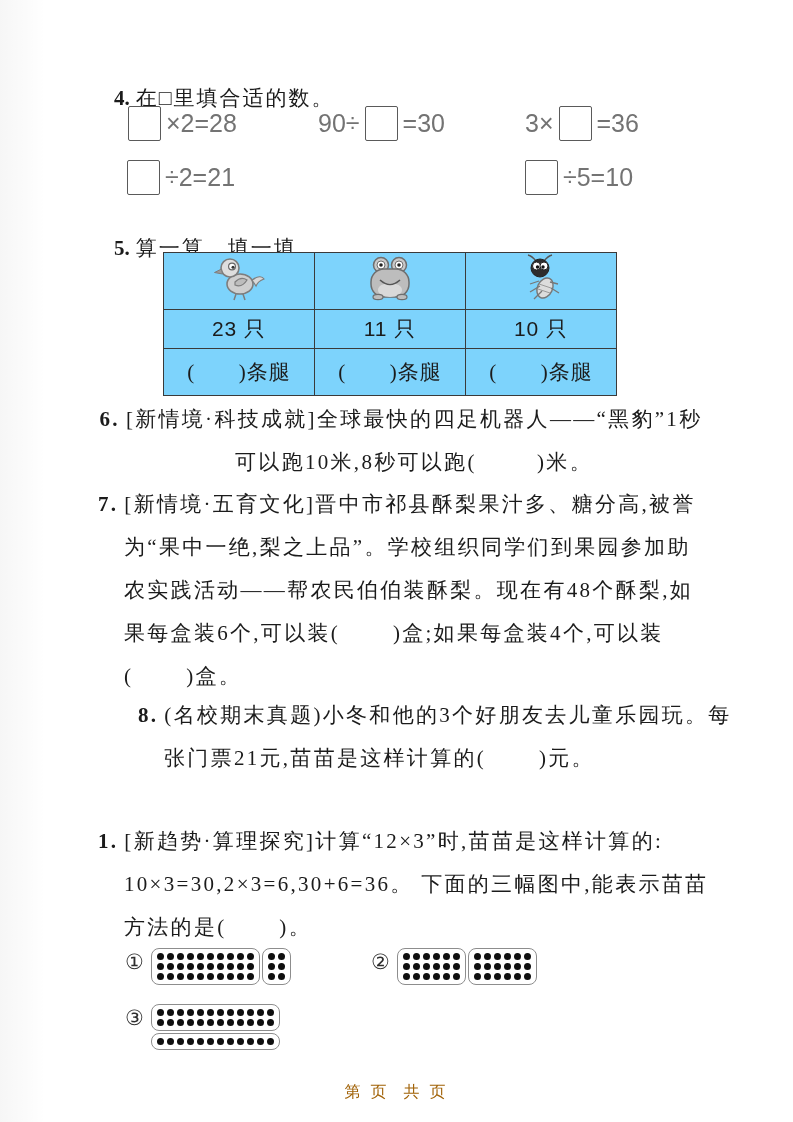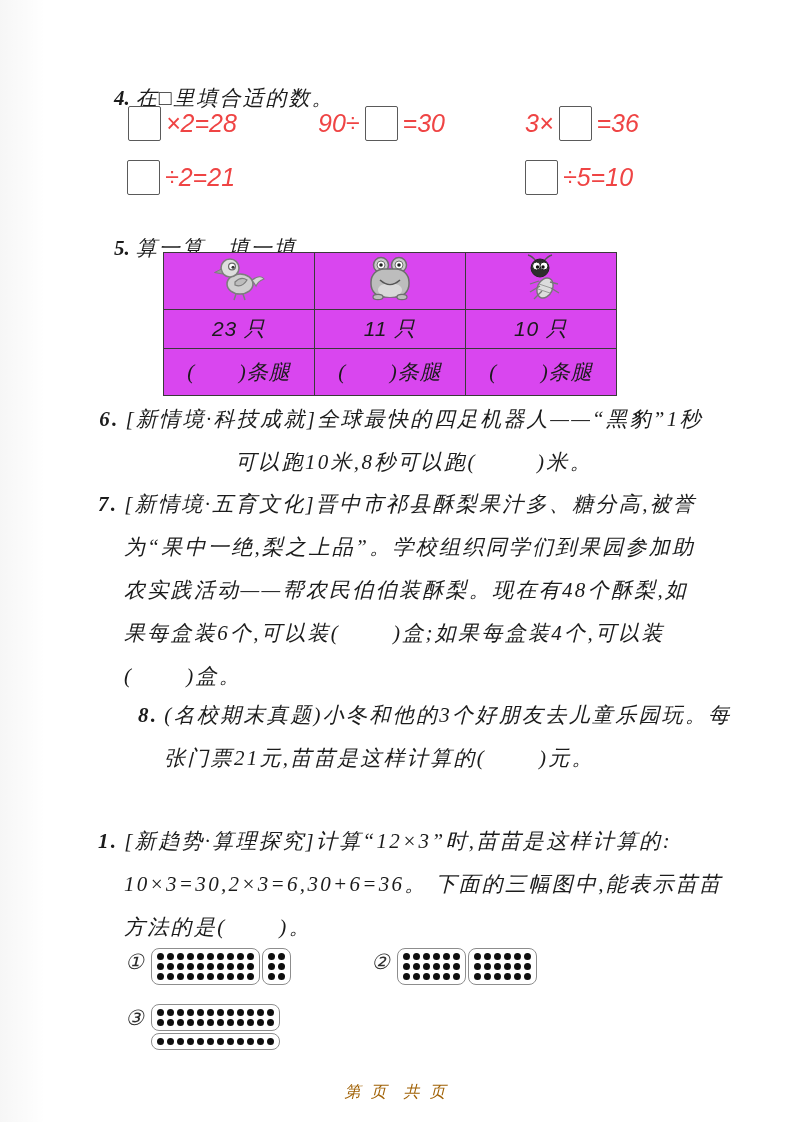--- a/index.html
+++ b/index.html
@@ -1,41 +1,40 @@
 <!DOCTYPE html>
 <html><head>
 <meta charset="utf-8">
 <style>
   html,body{margin:0;padding:0;background:#e8e8e8;}
   .page{
     position:relative;width:793px;height:1122px;margin:0 auto;
     background:#ffffff;overflow:hidden;color:#1b1b1b;
     font-family:"Liberation Serif","DejaVu Serif",serif;
-    font-style:italic;
   }
   .page::before{
     content:"";position:absolute;left:0;top:0;width:46px;height:100%;
     background:linear-gradient(to right, rgba(0,0,0,0.035), rgba(0,0,0,0));
   }
   .qheader{position:absolute;white-space:pre;}
   .qnum{font-weight:bold;font-size:21px;margin-right:6px;}
   .qtext{font-size:21px;letter-spacing:2px;white-space:pre;}
   .qblock{position:absolute;width:606px;}
   .line{line-height:43px;height:43px;white-space:pre;font-size:21px;letter-spacing:2.3px;}
   .line .ltext{white-space:pre;}
   .line.cont{padding-left:26px;}
   
   .eq{position:absolute;display:flex;align-items:center;gap:5px;
-      font-family:"Liberation Sans","DejaVu Sans",sans-serif;font-size:25px;color:#ef4444;}
+      font-family:"Liberation Sans","DejaVu Sans",sans-serif;font-size:25px;color:#737373;}
   .eq .pre:empty,.eq .post:empty{display:none;}
   .answer-box{display:inline-block;width:31px;height:33px;border:1.5px solid #5a5a5a;
       border-radius:2px;background:#fff;}
   
   .animal-table{position:absolute;border-collapse:collapse;}
-  .animal-table td{border:1.8px solid #3a3a3a;text-align:center;vertical-align:middle;background:#d946ef;}
+  .animal-table td{border:1.8px solid #3a3a3a;text-align:center;vertical-align:middle;background:#7dd3fc;}
   .row-animals td{width:148px;height:54px;}
   .row-counts td{height:36px;font-size:21px;letter-spacing:1px;
       font-family:"Liberation Sans","DejaVu Sans",sans-serif;}
   .row-legs td{height:44px;font-size:21px;white-space:pre;letter-spacing:1px;}
   
   .sec-bold{font-weight:bold;font-size:22px;letter-spacing:2px;white-space:pre;}
   .sec-rest{font-size:21px;letter-spacing:2px;white-space:pre;}
   
   .diagram{position:absolute;display:flex;align-items:flex-start;}
   .dlabel{font-size:21px;color:#2e2e2e;margin:4px 7px 0 0;line-height:1;}

